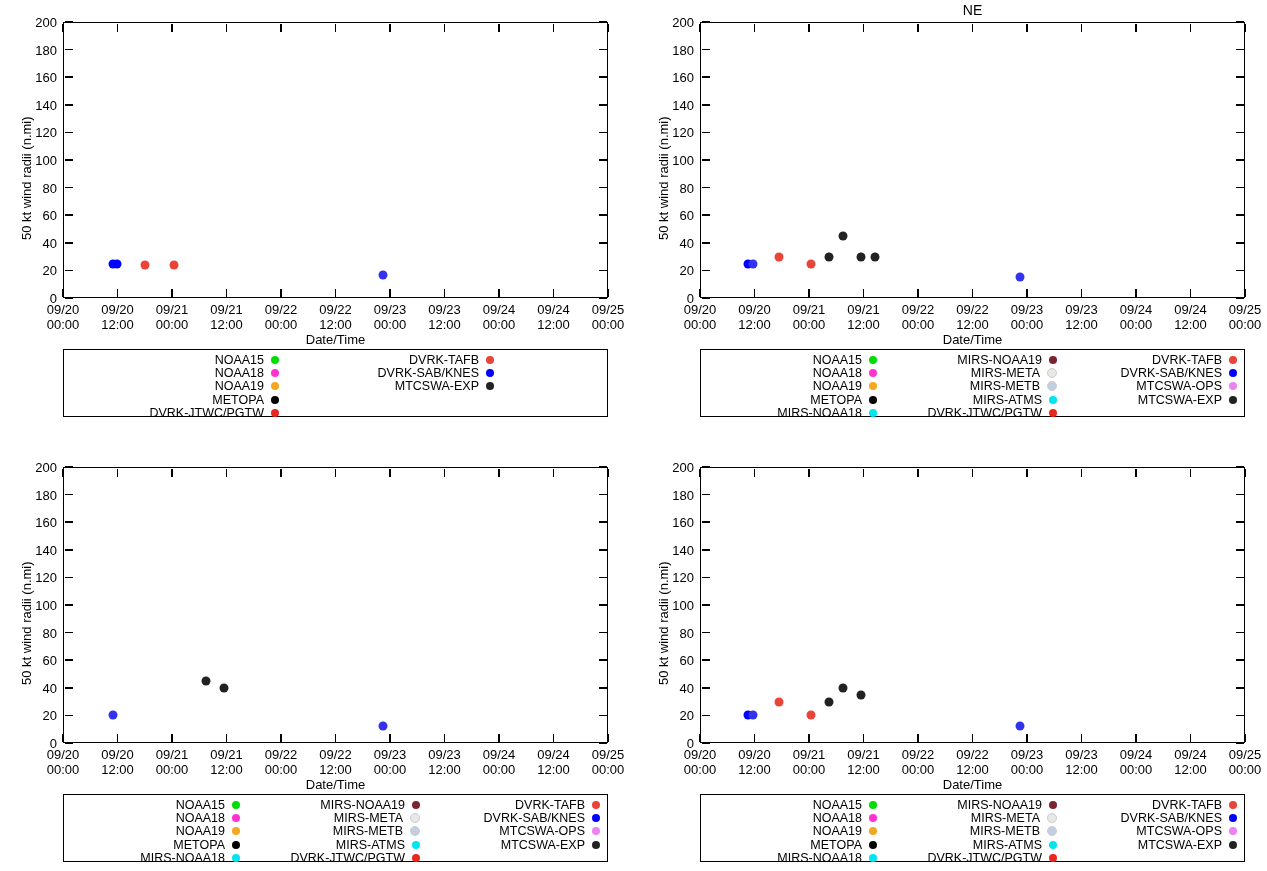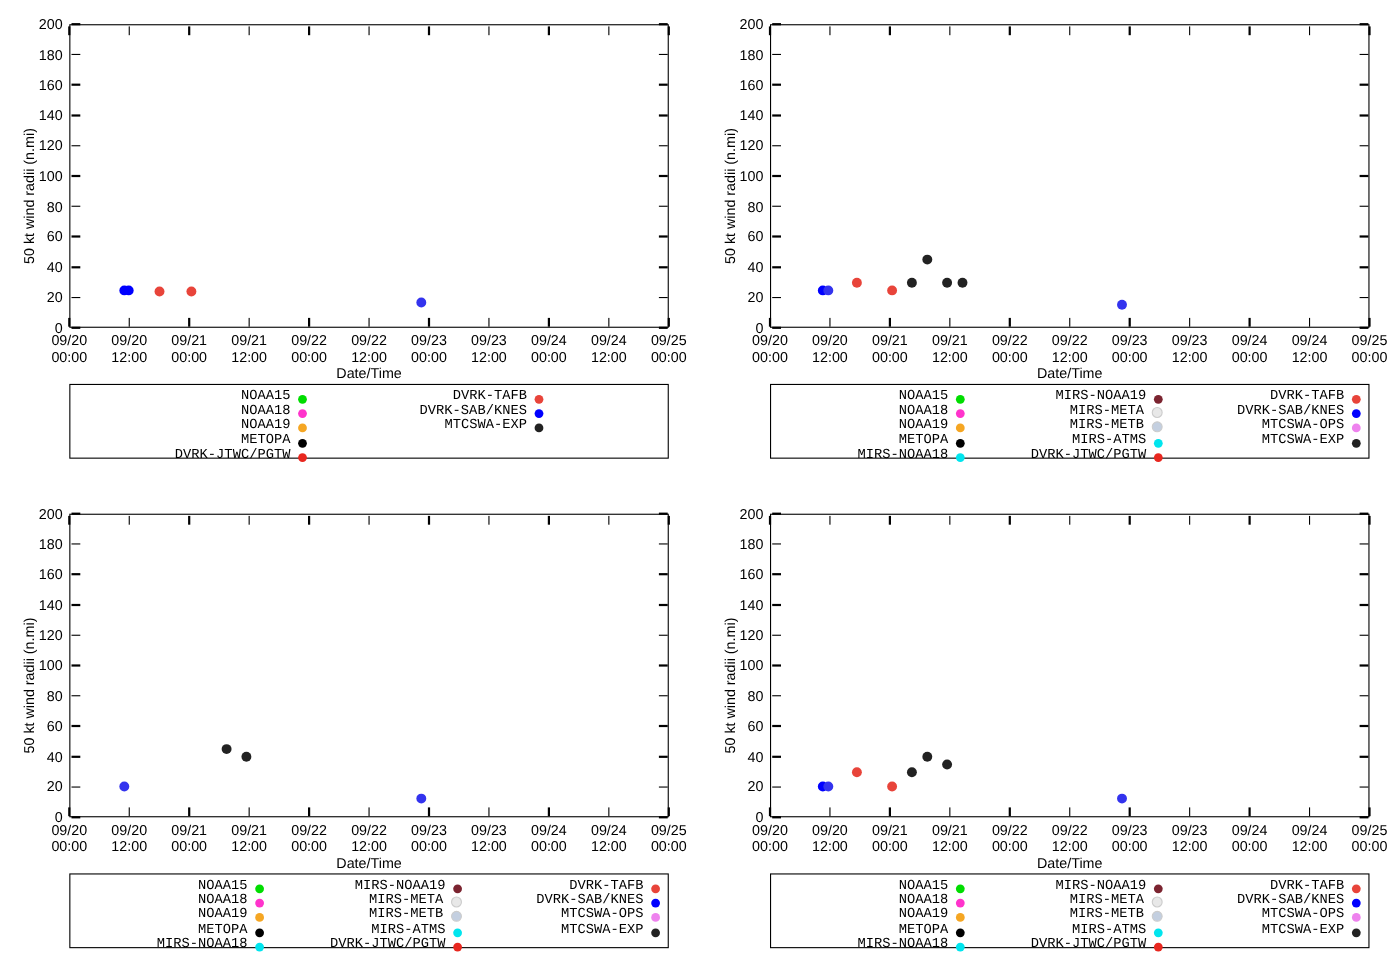--- a/index.html
+++ b/index.html
@@ -18,21 +18,21 @@
   .ytickmark{position:absolute;height:1.5px;background:#000;}
 
   .xtickmark{position:absolute;width:1.5px;background:#000;}
   .xtick{position:absolute;font-size:13px;text-align:center;white-space:nowrap;line-height:1.15;}
 
   .xlabel{position:absolute;font-size:13px;text-align:center;width:100%;}
 
   .dot{position:absolute;width:9px;height:9px;border-radius:50%;transform:translate(-50%,-50%);}
 
   .legend{position:absolute;border:1.2px solid #000;box-sizing:border-box;background:#fff;}
-  .legrow{position:absolute;display:flex;align-items:flex-end;white-space:nowrap;font-family:Liberation Mono, monospace;}
+  .legrow{position:absolute;display:flex;align-items:center;white-space:nowrap;}
   .legtext{font-size:12.5px;text-align:right;}
   .legdot{width:8px;height:8px;border-radius:50%;margin-left:7px;}
 </style>
 </head>
 <body>
 
 <div class="page" id="page">
     <div class="panel" style="left:0px;top:0px;width:1267px;height:871px;">
       <div class="plotbox" style="left:63px;top:22px;width:545px;height:276px;"></div>
       <div class="ylabel" style="left:19px;top:240px;">50 kt wind radii (n.mi)</div>
@@ -137,20 +137,21 @@
           <span class="legtext">DVRK-SAB/KNES</span>
           <span class="legdot" style="background:#0000ff;"></span>
         </div>
         <div class="legrow" style="left:225px;top:29.4px;width:205px;justify-content:flex-end;">
           <span class="legtext">MTCSWA-EXP</span>
           <span class="legdot" style="background:#222222;"></span>
         </div>
       </div>
     </div>
     <div class="panel" style="left:0px;top:0px;width:1267px;height:871px;">
+      <div class="title" style="left:700px;top:2px;width:545px;">NE</div>
       <div class="plotbox" style="left:700px;top:22px;width:545px;height:276px;"></div>
       <div class="ylabel" style="left:656px;top:240px;">50 kt wind radii (n.mi)</div>
       <div class="ytick" style="left:654px;top:298px;width:40px;">0</div>
       <div class="ytickmark" style="left:701.5px;top:297.25px;width:8px;"></div>
       <div class="ytickmark" style="left:1235.5px;top:297.25px;width:8px;"></div>
       <div class="ytick" style="left:654px;top:270.4px;width:40px;">20</div>
       <div class="ytickmark" style="left:701.5px;top:269.65px;width:8px;"></div>
       <div class="ytickmark" style="left:1235.5px;top:269.65px;width:8px;"></div>
       <div class="ytick" style="left:654px;top:242.8px;width:40px;">40</div>
       <div class="ytickmark" style="left:701.5px;top:242.05px;width:8px;"></div>

